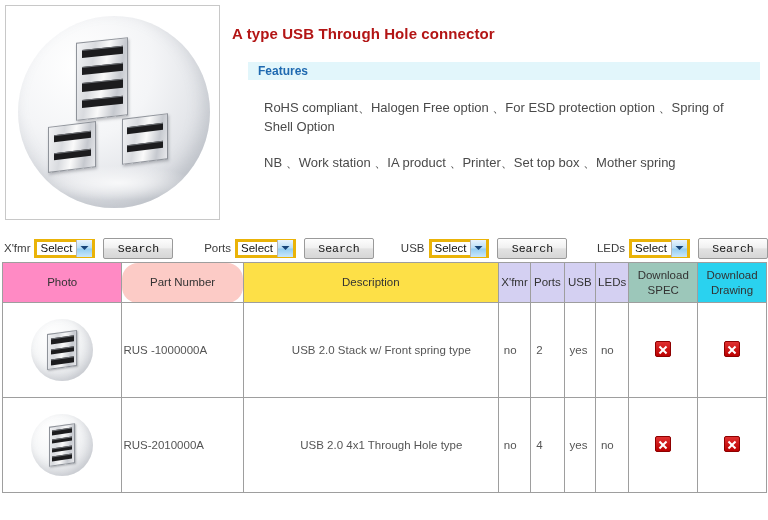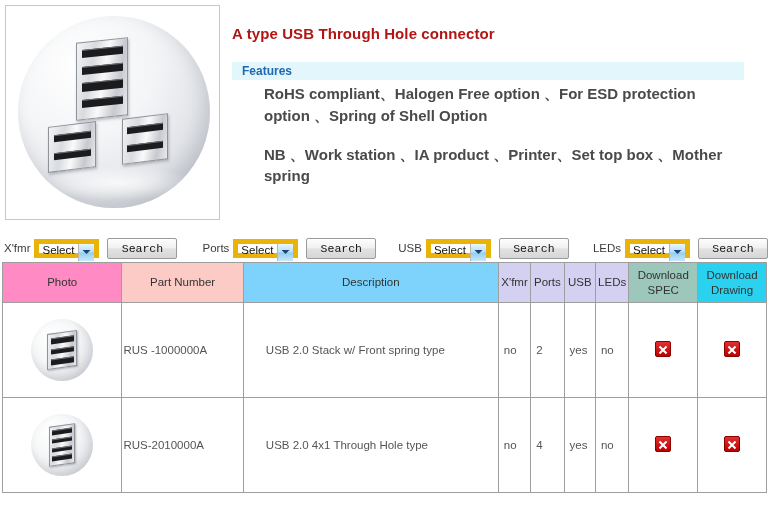--- a/index.html
+++ b/index.html
@@ -55,48 +55,47 @@
     font-weight: bold;
     letter-spacing: 0.1px;
     margin: 0 0 20px 0;
   }
   .section-head {
     background: #e2f6fb;
     color: #1f69b0;
     font-weight: bold;
     font-size: 12px;
     padding: 2px 0 2px 10px;
-    margin: 0;
+    margin: 16px;
     width: 512px;
   }
   .section-body {
-    font-size: 15px;
+    font-size: 13px;
     color: #4a4a4a;
     padding: 3px 6px 0 32px;
     line-height: 1.45;
     width: 512px;
-    font-weight: bold;
   }
   .gap { height: 14px; }
 
   
   .filter-bar {
     display: flex; align-items: center;
     padding: 14px 0 0 4px;
     height: 42px;
   }
   .filter-group { display: flex; align-items: center; }
   .filter-label {
     font-size: 11.5px; color: #3b3b3b;
     margin-right: 4px; white-space: nowrap;
   }
   .sel {
-    display: inline-flex; align-items: flex-start;
+    display: inline-flex; align-items: center;
     height: 19px; min-width: 54px;
-    border: 5px solid #eab308;
+    border: 3px solid #eab308;
     background: #ffffff;
     font-size: 11.5px; color: #111;
     padding: 0 0 0 3px;
     position: relative;
   }
   .sel .sel-val { padding-right: 4px; }
   .sel .sel-arrow {
     width: 16px; height: 17px;
     margin-left: auto;
     background: linear-gradient(#eaf4fd, #b8def7 48%, #93cdf2 52%, #c9e7fb);
@@ -135,29 +134,29 @@
     color: #555;
   }
   table.grid th {
     height: 40px;
     color: #333;
     font-size: 11.5px;
     line-height: 1.25;
     text-align: center;
   }
   th.h-photo    { background: #ff8ac4; }
-  th.h-part     { background: #fccbc6; }
-  th.h-desc     { background: #7dd3fc; }
+  th.h-part     { background: #fccbc6; border-radius: 16px; }
+  th.h-desc     { background: #fde047; }
   th.h-attr     { background: #d4d0f2; }
   th.h-spec     { background: #9cc7ba; }
   th.h-drawing  { background: #2ad2ef; }
 
   td.c-photo { height: 95px; text-align: center; vertical-align: middle; }
   td.c-part  { text-align: left; }
-  td.c-desc  { padding-left: 22px; text-align: left; }
+  td.c-desc  { padding-left: 22px; text-align: center; }
   td.c-attr  { padding-left: 5px; text-align: left; }
   td.c-dl    { text-align: center; vertical-align: middle; }
 
   
   .thumb-disc {
     width: 62px; height: 62px; border-radius: 50%;
     margin: 0 auto;
     position: relative;
     background: radial-gradient(circle at 34% 28%, #ffffff 0%, #f6f7f8 40%, #e6e8eb 70%, #d2d5da 92%, #c4c7cd 100%);
     box-shadow: inset -3px -4px 8px rgba(140,145,155,0.28);

